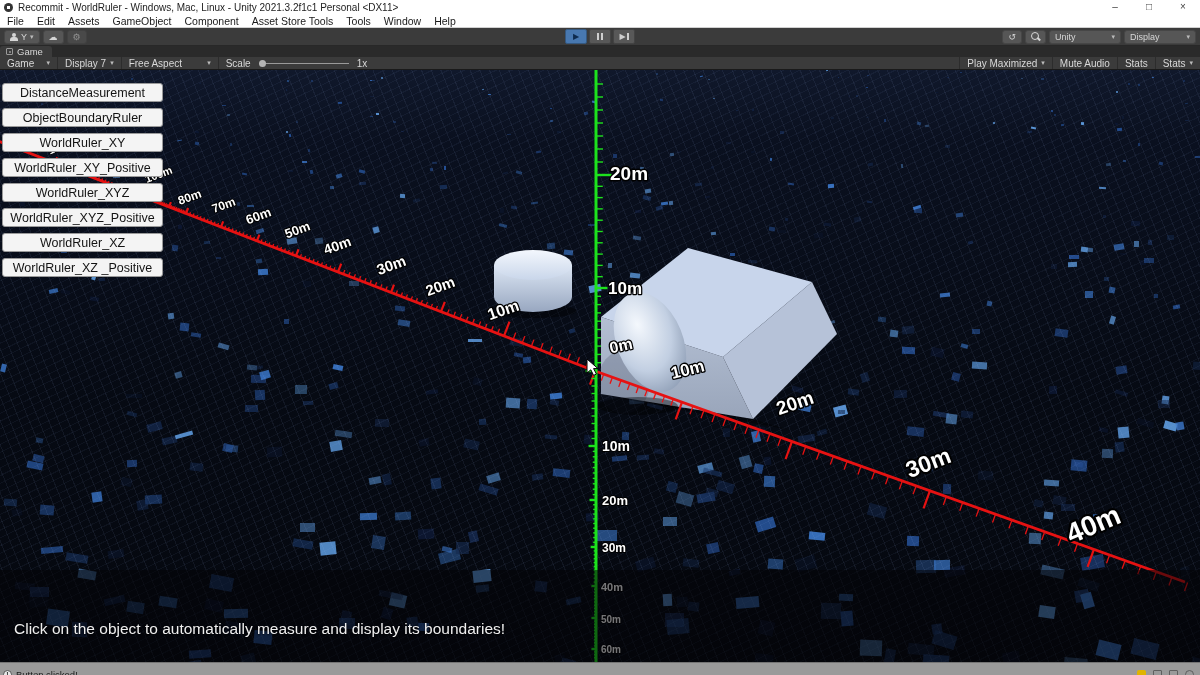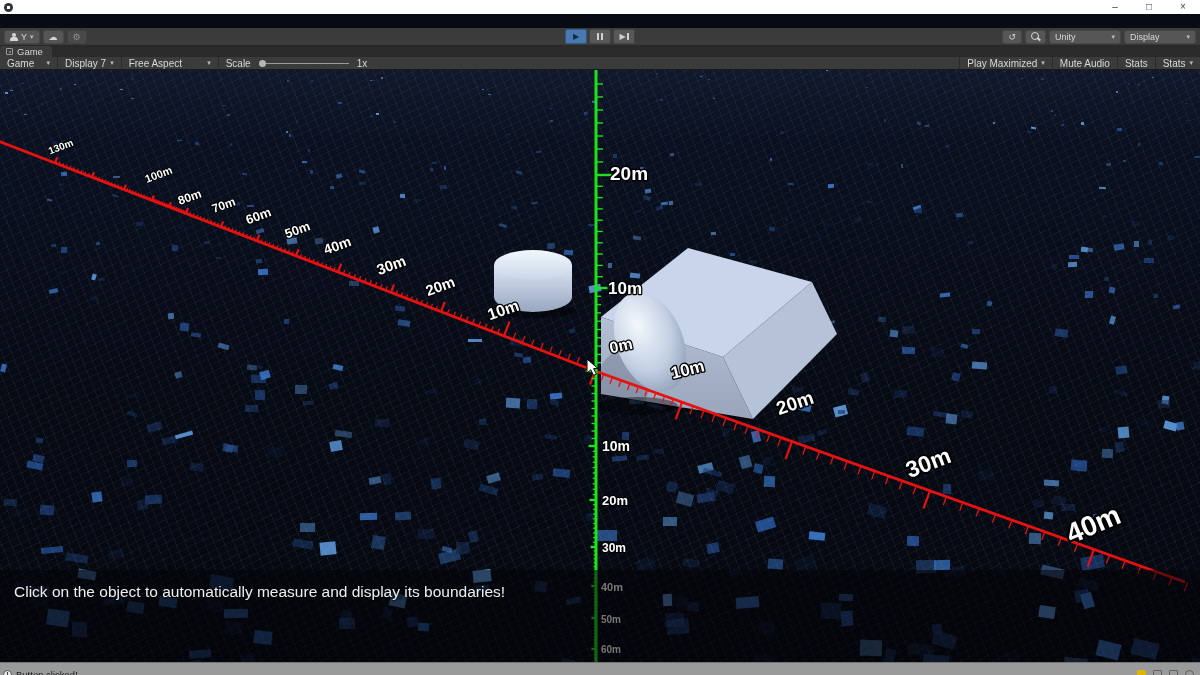--- a/index.html
+++ b/index.html
@@ -84,21 +84,21 @@
   
   .btn-stack { position:absolute; left:2px; top:13px; display:flex; flex-direction:column; gap:6px; width:161px;}
   .scene-btn { height:19px; background:#f4f4f4; border:1px solid #9a9a9a; border-radius:3px;
     color:#141414; font-size:12.5px; display:flex; align-items:center; justify-content:center;
     white-space:nowrap; }
 
   
   .msg-overlay { position:absolute; left:0; top:500px; width:1200px; height:92px;
     background:rgba(3,4,8,0.55); }
   .msg-overlay p { position:absolute; left:14px; color:#efefef; font-size:15.5px;
-    text-shadow:0 1px 2px rgba(0,0,0,.8); white-space:nowrap;}
+    text-shadow:0 1px 2px rgba(0,0,0,.8); white-space:nowrap;margin-top:37px;}
   .msg-overlay p.l1 { top:13px; }
   .msg-overlay p.l2 { top:51px; }
 
   #cursor { position:absolute; left:586px; top:288px; }
 
   
   .statusbar { position:absolute; top:662px; left:0; width:100%; height:23px;
     background:#9a9a9a; border-top:1px solid #747474; display:flex; align-items:center;}
   .info-ico { width:9px; height:9px; border-radius:50%; background:#e8e8e8; border:1px solid #555;
     color:#333; font-size:7px; font-weight:700; display:flex; align-items:center; justify-content:center;
@@ -110,27 +110,39 @@
   .st-ico.sq { border:1.3px solid #5f5f5f; border-radius:1px; }
   .st-ico.ci { border:1.3px solid #5f5f5f; border-radius:50%; }
 </style>
 </head>
 <body>
 
 <div id="app">
 
   <div class="titlebar">
     <span class="unity-logo"></span>
+    <span class="title">Recommit - WorldRuler - Windows, Mac, Linux - Unity 2021.3.2f1c1 Personal &lt;DX11&gt;</span>
     <div class="wctrls">
       <span class="wbtn">–</span>
       <span class="wbtn">□</span>
       <span class="wbtn">×</span>
     </div>
   </div>
 
+  <div class="menubar">
+    <span>File</span>
+    <span>Edit</span>
+    <span>Assets</span>
+    <span>GameObject</span>
+    <span>Component</span>
+    <span>Asset Store Tools</span>
+    <span>Tools</span>
+    <span>Window</span>
+    <span>Help</span>
+  </div>
 
   <div class="toolbar">
     <div class="tb-left">
       <div class="tbtn">
         <span class="p-ico"></span>
         <span>Y</span>
         <span class="ddarrow">▾</span>
       </div>
       <div class="tbtn">
         <span>☁</span>
@@ -1025,20 +1037,30 @@
             <text x="602" y="381" class="rl" font-size="14" text-anchor="start" stroke-width="2.1">10m</text>
             <text x="602" y="435" class="rl" font-size="13" text-anchor="start" stroke-width="1.95">20m</text>
             <text x="602" y="482" class="rl" font-size="12" text-anchor="start" stroke-width="1.7999999999999998">30m</text>
             <text x="601" y="521" class="rl" font-size="11" text-anchor="start" stroke-width="1.65">40m</text>
             <text x="601" y="553" class="rl" font-size="10" text-anchor="start" stroke-width="1.5">50m</text>
             <text x="601" y="583" class="rl" font-size="10" text-anchor="start" stroke-width="1.5">60m</text>
           </g>
       </g>
     </svg>
 
+    <div class="btn-stack">
+      <div class="scene-btn">DistanceMeasurement</div>
+      <div class="scene-btn">ObjectBoundaryRuler</div>
+      <div class="scene-btn">WorldRuler_XY</div>
+      <div class="scene-btn">WorldRuler_XY_Positive</div>
+      <div class="scene-btn">WorldRuler_XYZ</div>
+      <div class="scene-btn">WorldRuler_XYZ_Positive</div>
+      <div class="scene-btn">WorldRuler_XZ</div>
+      <div class="scene-btn">WorldRuler_XZ _Positive</div>
+    </div>
 
     <div class="msg-overlay">
       <p class="l1">Click on the object to automatically measure and display its boundaries!</p>
     </div>
 
     <svg id="cursor" width="16" height="20">
       <polygon points="1,1 1,15 4.8,11.8 7.6,17.4 10.4,16 7.6,10.6 12,10.6" fill="#fff" stroke="#000" stroke-width="1"></polygon>
     </svg>
   </div>
 

